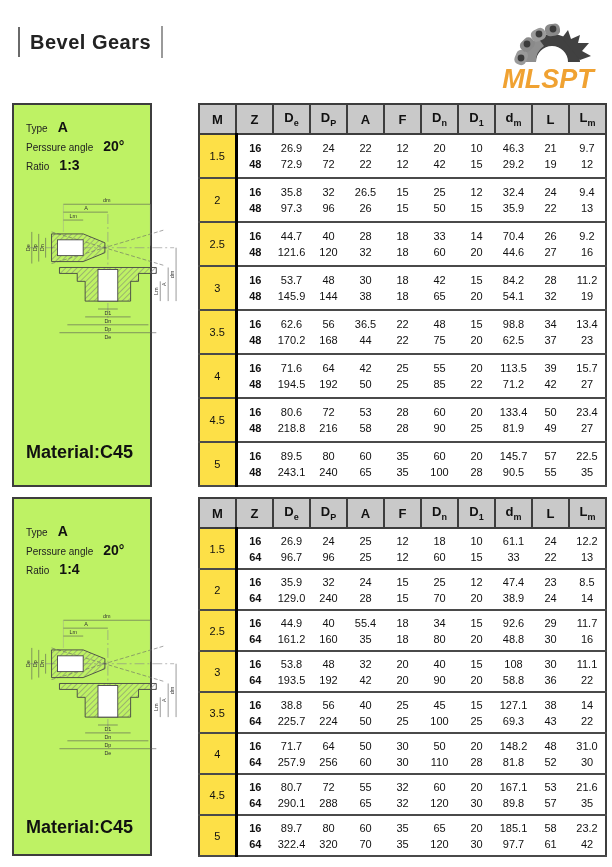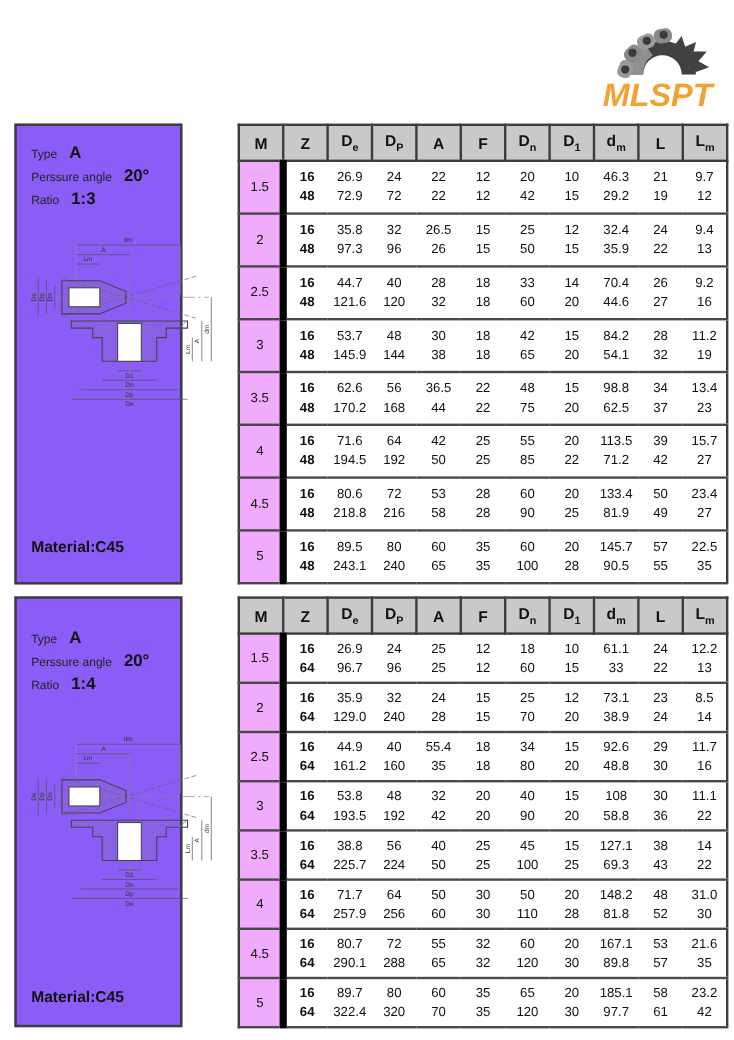--- a/index.html
+++ b/index.html
@@ -8,52 +8,57 @@
 
   
   .title-wrap { position:absolute; top:26px; left:18px; display:flex; align-items:center; gap:10px; }
   .tbar { width:2px; height:30px; background:#6a6a6a; }
   .tbar.right { background:#9a9a9a; height:32px; }
   .page-title { font-size:20px; font-weight:bold; color:#222; letter-spacing:0.5px; }
 
   .logo { position:absolute; top:10px; left:490px; width:116px; height:84px; }
 
   
-  .panel { position:absolute; left:12px; width:140px; border:2px solid #3d3d3d; background:#8b5cf6; }
+  .panel { position:absolute; left:12px; width:140px; border:2px solid #3d3d3d; background:#bef264; }
   .panel.p1 { top:103px; height:384px; }
   .panel.p2 { top:497px; height:359px; }
   .spec { padding:14px 0 0 12px; }
   .p2 .spec { padding-top:24px; }
   .spec-row { display:flex; align-items:baseline; margin-bottom:3px; }
   .spec-label { font-size:10px; color:#222; margin-right:10px; }
   .spec-value { font-size:14px; font-weight:bold; color:#111; }
-  .material { position:absolute; left:12px; bottom:22px; font-size:13px; font-weight:bold; color:#111;text-align:center; }
+  .material { position:absolute; left:12px; bottom:22px; font-size:18px; font-weight:bold; color:#111;text-align:center; }
   .p2 .material { bottom:16px; }
   .drawing { display:block; margin:14px auto 0; }
   .p2 .drawing { margin-top:26px; }
 
   
   .gtable { position:absolute; left:198px; width:404px; border-collapse:collapse; table-layout:fixed; background:#fff; border:2px solid #3d3d3d; }
   .gtable.t1 { top:103px; }
   .gtable.t2 { top:497px; }
   .gtable th { background:#c9c9c9; border:2px solid #3d3d3d; font-size:13px; font-weight:bold; color:#111; height:30px; text-align:center; }
   .gtable th sub { font-size:9px; }
   .gtable td { text-align:center; font-size:11px; color:#111; border-bottom:2px solid #4a4a4a; }
-  .gtable td.mcol { background:#f0abfc; border-left:2px solid #3d3d3d; border-right:6px solid #000000; }
+  .gtable td.mcol { background:#fde047; border-left:2px solid #3d3d3d; border-right:3px solid #000000; }
   .t1 td { height:44px; }
   .t2 td { height:41px; }
   .gtable td div { line-height:16px; }
   .gtable td .zv { font-weight:bold; }
   .gtable col.cm { width:37px; }
 </style>
 </head>
 <body>
 
 <div id="page">
 
+  <div class="title-wrap">
+    <div class="tbar"></div>
+    <div class="page-title">Bevel Gears</div>
+    <div class="tbar right"></div>
+  </div>
 
   <svg class="logo" viewBox="0 0 116 84" font-family="Liberation Sans, sans-serif">
 
     <g>
       <path d="M34,52 A28,28 0 0 1 90,52 L78,52 A16,16 0 0 0 46,52 Z" fill="#414141"></path>
       <path d="M90,50 L101,46 L92,41 L99,33 L88,33 L90,25 L81,29 L78,20 L72,28 Z" fill="#414141"></path>
       <path d="M34,52 A28,28 0 0 1 48,28 L54,36 A18,18 0 0 0 46,52 Z" fill="#8f8f8f"></path>
     </g>
 
     <g>
@@ -677,21 +682,21 @@
           </td>
           <td>
             <div>25</div>
             <div>70</div>
           </td>
           <td>
             <div>12</div>
             <div>20</div>
           </td>
           <td>
-            <div>73.1</div>
+            <div>47.4</div>
             <div>38.9</div>
           </td>
           <td>
             <div>23</div>
             <div>24</div>
           </td>
           <td>
             <div>8.5</div>
             <div>14</div>
           </td>

